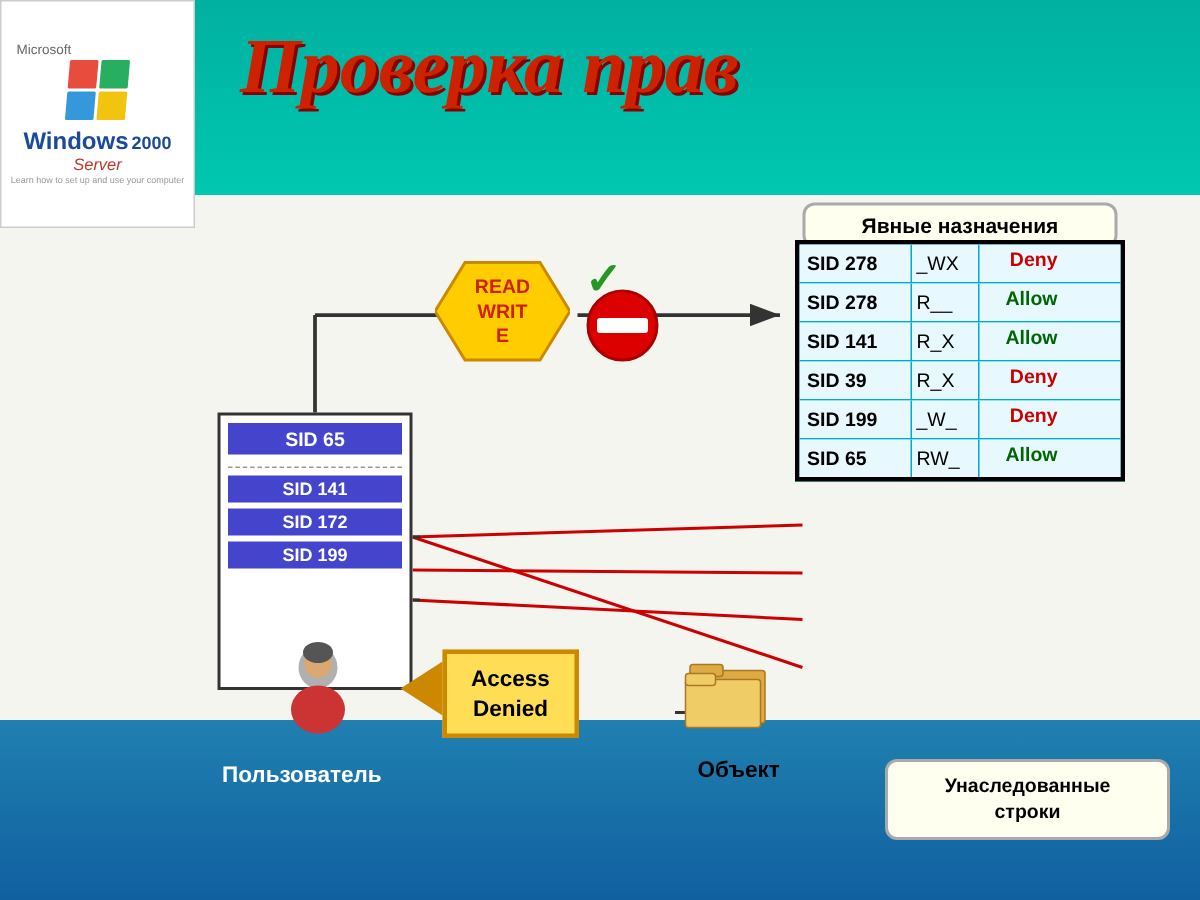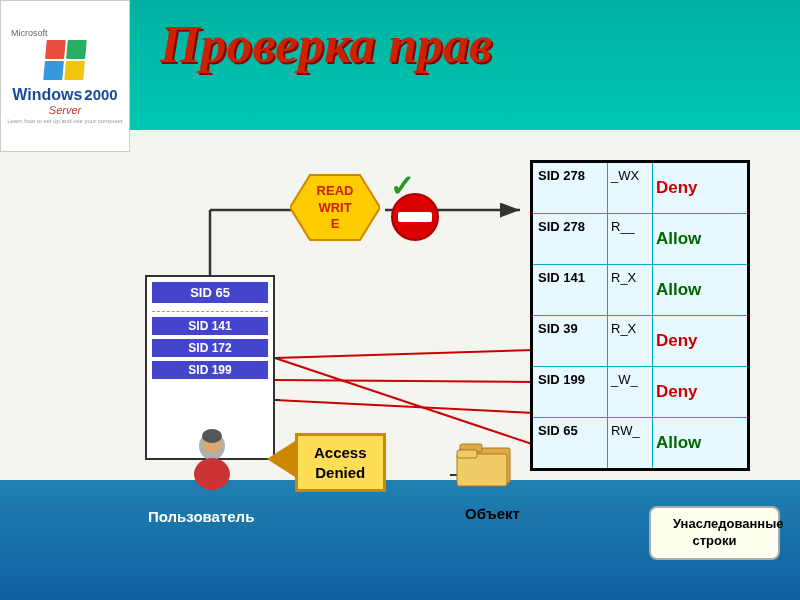--- a/index.html
+++ b/index.html
@@ -205,24 +205,24 @@
     }
     .acl-perm {
       flex: 0 0 45px;
       padding: 5px 3px;
       font-size: 13px;
       text-align: left;
       border-right: 1px solid #00aacc;
     }
     .acl-type {
       flex: 0 0 55px;
-      padding: 15px 3px;
-      font-size: 17px;
-      font-weight: bold;
-      text-align: left;
+      padding: 2px 3px;
+      font-size: 13px;
+      font-weight: bold;
+      text-align: right;
     }
     .acl-type.deny { color: #cc0000; }
     .acl-type.allow { color: #006600; }
 
     
     .explicit-label {
       position: absolute;
       top: 5px;
       right: 55px;
       width: 210px;
@@ -233,21 +233,21 @@
       font-size: 14px;
       text-align: center;
       font-weight: bold;
     }
 
     
     .inherited-label {
       position: absolute;
       bottom: 40px;
       right: 20px;
-      width: 131px;
+      width: 190px;
       background: #fffff0;
       border: 2px solid #aaa;
       border-radius: 8px;
       padding: 8px 22px;
       font-size: 13px;
       text-align: center;
       font-weight: bold;
       line-height: 1.3;
     }
 
@@ -274,21 +274,21 @@
 <div class="win-logo">
   <div class="win-logo-microsoft">Microsoft</div>
   <div class="win-flag">
     <div style="background:#e74c3c;"></div>
     <div style="background:#27ae60;"></div>
     <div style="background:#3498db;"></div>
     <div style="background:#f1c40f;"></div>
   </div>
   <div style="display:flex;align-items:baseline;gap:2px;margin-top:6px;">
     <span class="win-logo-text">Windows</span>
-    <span style="font-size:15px;font-weight:bold;color:#1a4a9a;">2000</span>
+    <span style="font-size:12px;font-weight:bold;color:#1a4a9a;">2000</span>
   </div>
   <div class="win-logo-server">Server</div>
   <div class="win-logo-tagline">Learn how to set up and use your computer</div>
 </div>
 
 <div class="main-title">Проверка прав</div>
 
 <div class="diagram">
 
   <svg class="diagram-svg" xmlns="http://www.w3.org/2000/svg">
@@ -372,20 +372,21 @@
     </svg>
   </div>
   <div class="object-label">Объект</div>
 
   <div style="position:absolute; bottom:108px; left:295px;">
 
     <div style="position:absolute; left:-28px; top:8px; width:0; height:0; border-top:18px solid transparent; border-bottom:18px solid transparent; border-right:28px solid #cc8800;"></div>
     <div style="background:#ffdd55; border:3px solid #cc8800; padding:7px 16px; font-size:15px; font-weight:bold; color:#000; text-align:center; line-height:1.3;">Access<br>Denied</div>
   </div>
 
+  <div class="explicit-label">Явные назначения</div>
 
   <div class="acl-table">
     <div class="acl-row">
       <div class="acl-sid">SID 278</div>
       <div class="acl-perm">_WX</div>
       <div class="acl-type deny">Deny</div>
     </div>
     <div class="acl-row">
       <div class="acl-sid">SID 278</div>
       <div class="acl-perm">R__</div>

